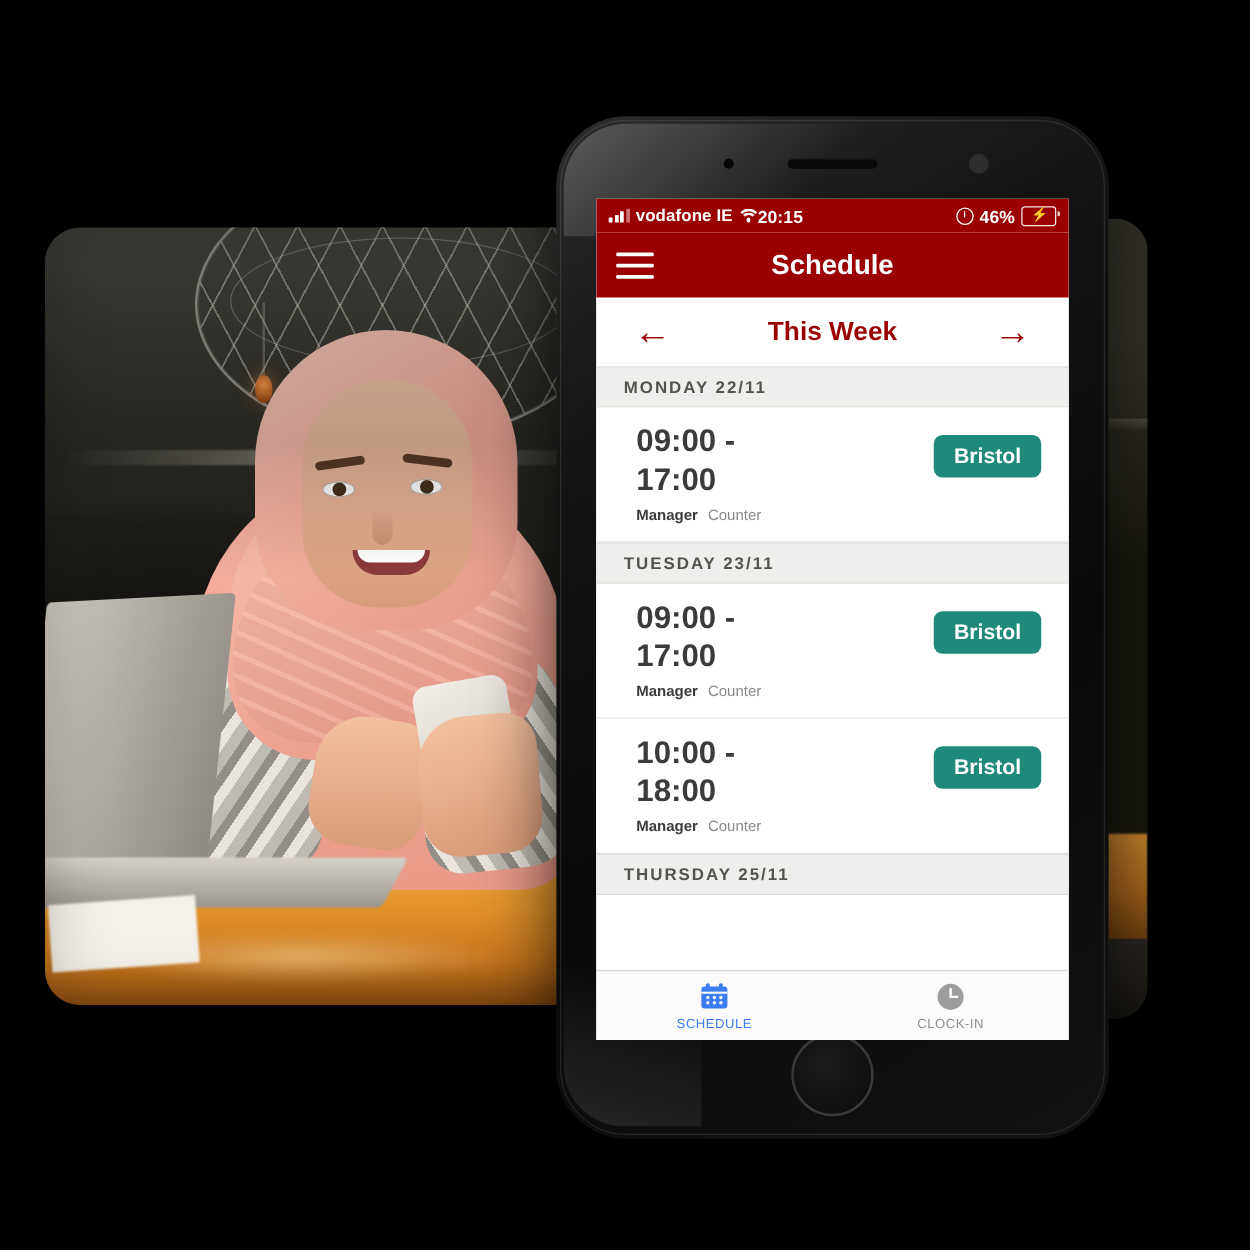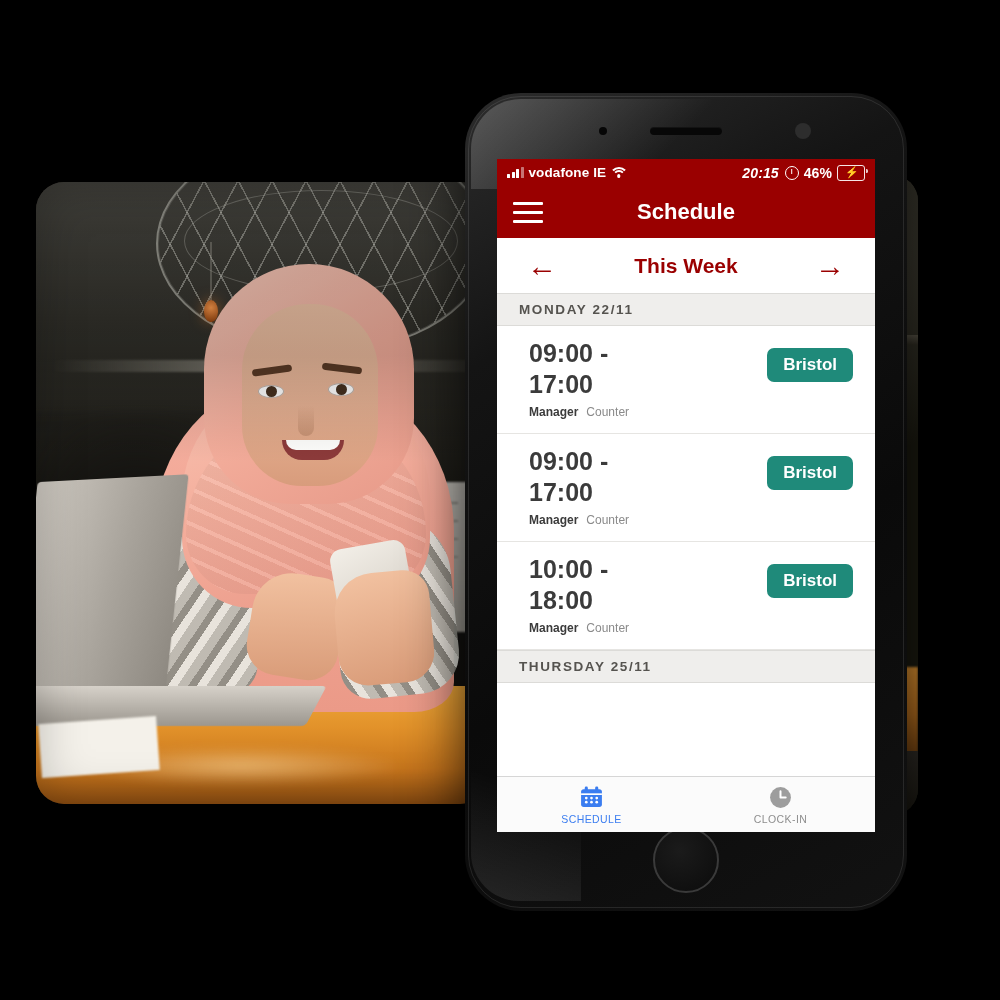--- a/index.html
+++ b/index.html
@@ -326,21 +326,21 @@
   }
   .pcf-blurtop {
     position: absolute; inset: 0;
     pointer-events: none;
     background: linear-gradient(180deg, rgba(0,0,0,.18) 0 28%, rgba(0,0,0,0) 45%);
   }
 
   
   .phone {
     position: absolute;
-    left: 465px;
+    left: 445px;
     top: 93px;
     width: 442px;
     height: 818px;
     background: linear-gradient(150deg, #2c2c2c 0%, #141414 26%, #0a0a0a 60%, #121212 100%);
     border-radius: 56px;
     box-shadow: 0 24px 60px rgba(0,0,0,.75);
   }
   .phone-inner-ring {
     position: absolute;
     inset: 3px;
@@ -413,21 +413,21 @@
     background: #9a0000;
     display: flex;
     align-items: center;
     padding: 0 10px;
     color: #ffffff;
     font-size: 14px;
     font-weight: bold;
     letter-spacing: .1px;
   }
   .sb-left { display: flex; align-items: center; gap: 5px; flex: 0 0 auto; }
-  .sb-center { flex: 1; text-align: right; padding-right: 6px; font-style: italic; }
+  .sb-center { flex: 1; text-align: left; padding-right: 6px; }
   .sb-right { display: flex; align-items: center; gap: 5px; flex: 0 0 auto; }
   .signal { display: inline-flex; align-items: flex-end; gap: 1.5px; height: 11px; }
   .signal i { display: block; width: 3px; background: #fff; border-radius: .5px; }
   .signal i:nth-child(1) { height: 4px; }
   .signal i:nth-child(2) { height: 6px; }
   .signal i:nth-child(3) { height: 9px; }
   .signal i:nth-child(4) { height: 11px; background: rgba(255,255,255,.45); }
   .carrier { font-size: 13.5px; }
   .wifi { width: 15px; height: 12px; position: relative; }
   .wifi span {
@@ -744,20 +744,21 @@
             </div>
             <div class="shift-meta">
               <span class="shift-role">Manager</span><span>Counter</span>
             </div>
           </div>
           <div class="shift-right">
             <span class="location-badge">Bristol</span>
           </div>
         </div>
 
+        <div class="day-header">TUESDAY 23/11</div>
         <div class="shift-row">
           <div class="shift-left">
             <div class="shift-time">
               <div>09:00 -</div>
               <div>17:00</div>
             </div>
             <div class="shift-meta">
               <span class="shift-role">Manager</span><span>Counter</span>
             </div>
           </div>

